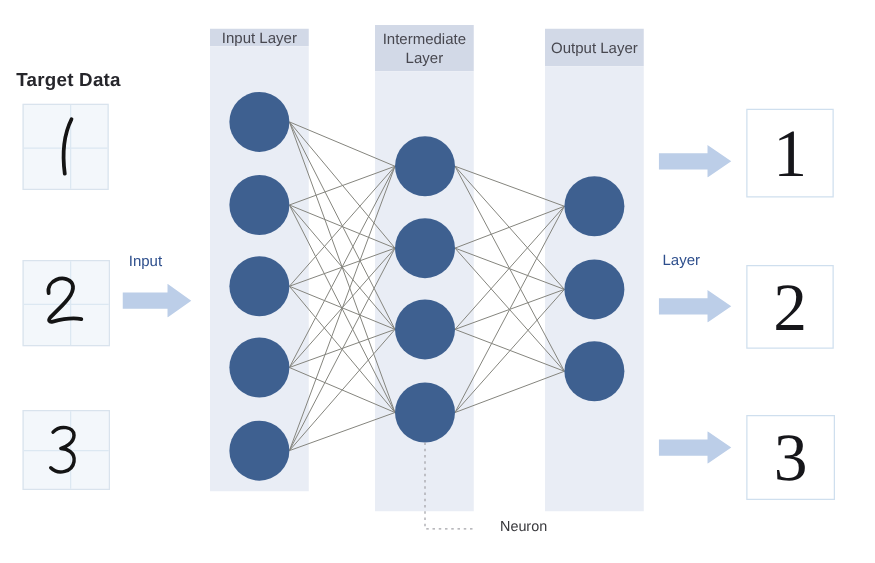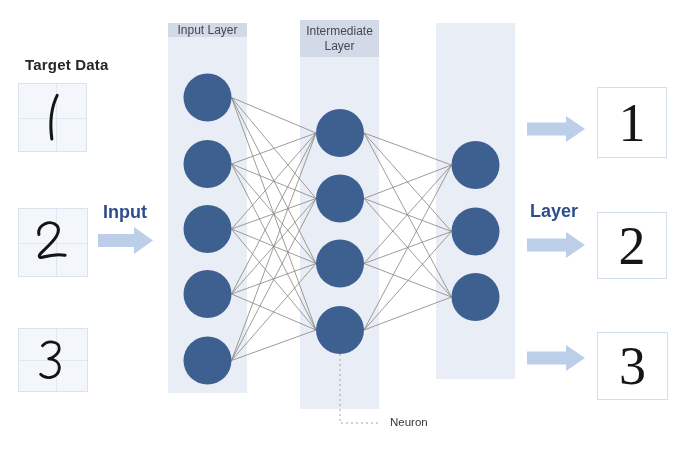--- a/index.html
+++ b/index.html
@@ -7,25 +7,25 @@
     --column-header-bg:#d2d9e7; --column-body-bg:#e9edf5;
     --arrow:#bccee8; --flow-label:#2d4e8c;
     --heading-text:#26262b; --header-text:#47474f;
     --target-box-bg:#f3f7fb; --target-box-border:#d9e3ed; --target-box-grid:#dce8f2;
     --result-box-border:#cfdfee; --digit-ink:#141414;
   }
   *{margin:0;padding:0;box-sizing:border-box;}
   body{background:#fff;font-family:"Liberation Sans", sans-serif;}
   .stage{position:relative;width:700px;height:450px;background:#fff;overflow:hidden;}
 
-  .big-title{position:absolute;font-size:15px;font-weight:bold;color:var(--heading-text);letter-spacing:.2px;margin-left:12px;}
+  .big-title{position:absolute;font-size:15px;font-weight:bold;color:var(--heading-text);letter-spacing:.2px;}
   #target-title{left:13px;top:56px;}
   #recog-title{left:564px;top:56px;}
 
-  .flow-label{position:absolute;font-size:18px;font-weight:bold;color:var(--flow-label);}
+  .flow-label{position:absolute;font-size:12px;font-weight:normal;color:var(--flow-label);}
   #input-label{left:103px;top:202px;}
   #output-label{left:530px;top:201px;}
 
   .target-box{position:absolute;background:var(--target-box-bg);border:1px solid var(--target-box-border);}
   .target-box::before{content:"";position:absolute;left:55%;top:0;bottom:0;width:1px;background:var(--target-box-grid);}
   .target-box::after{content:"";position:absolute;top:50%;left:0;right:0;height:1px;background:var(--target-box-grid);}
   #target-box-1{left:18px;top:83px;width:69px;height:69px;}
   #target-box-2{left:18px;top:208px;width:70px;height:69px;}
   #target-box-3{left:18px;top:328px;width:70px;height:64px;}
   .hw-svg{position:absolute;inset:0;width:100%;height:100%;z-index:2;}
@@ -42,21 +42,21 @@
   #col-intermediate .layer-body{height:352px;}
   #col-output{left:436px;top:23px;width:79px;}
   #col-output .layer-header{height:30px;}
   #col-output .layer-body{height:356px;}
 
   #net-svg{position:absolute;left:0;top:0;width:700px;height:450px;z-index:5;pointer-events:none;}
   #net-svg .conn{stroke:var(--connection);stroke-width:.8;}
   #net-svg .neuron{fill:var(--neuron);}
   #net-svg .leader{stroke:#a3a3a8;stroke-width:1;stroke-dasharray:2 3;fill:none;}
 
-  #neuron-label{position:absolute;left:390px;top:416px;font-size:11.5px;color:#38383c;z-index:6;}
+  #neuron-label{position:absolute;left:400px;top:416px;font-size:11.5px;color:#38383c;z-index:6;}
 
   .arrow-svg{position:absolute;z-index:4;}
   .arrow-svg polygon{fill:var(--arrow);}
   #arrow-input{left:98px;top:227px;}
   #arrow-out-1{left:527px;top:116px;}
   #arrow-out-2{left:527px;top:232px;}
   #arrow-out-3{left:527px;top:345px;}
 
   .result-box{position:absolute;background:#fff;border:1px solid var(--result-box-border);display:flex;align-items:center;justify-content:center;z-index:3;}
   .result-digit{font-family:"Liberation Serif", serif;font-size:54px;color:#16161a;line-height:1;}
@@ -94,20 +94,21 @@
 
   <div class="layer-col" id="col-input">
     <div class="layer-header">Input Layer</div>
     <div class="layer-body"></div>
   </div>
   <div class="layer-col" id="col-intermediate">
     <div class="layer-header">Intermediate Layer</div>
     <div class="layer-body"></div>
   </div>
   <div class="layer-col" id="col-output">
+    <div class="layer-header">Output Layer</div>
     <div class="layer-body"></div>
   </div>
 
   <svg id="net-svg" viewBox="0 0 700 450">
       <line x1="231.5" y1="97.5" x2="316" y2="133" class="conn"></line>
       <line x1="231.5" y1="97.5" x2="316" y2="198.5" class="conn"></line>
       <line x1="231.5" y1="97.5" x2="316" y2="263.5" class="conn"></line>
       <line x1="231.5" y1="97.5" x2="316" y2="330" class="conn"></line>
       <line x1="231.5" y1="164" x2="316" y2="133" class="conn"></line>
       <line x1="231.5" y1="164" x2="316" y2="198.5" class="conn"></line>

